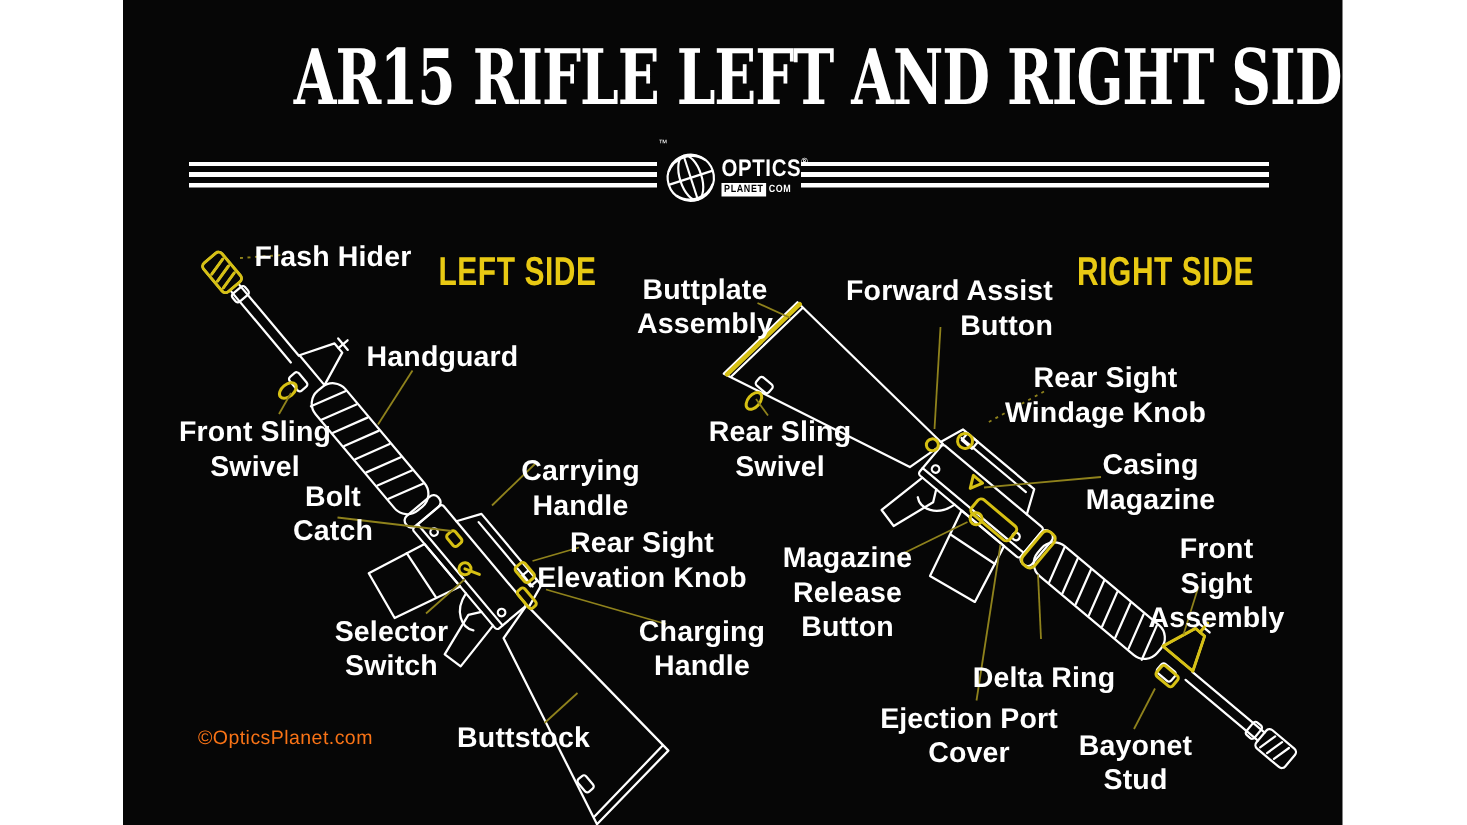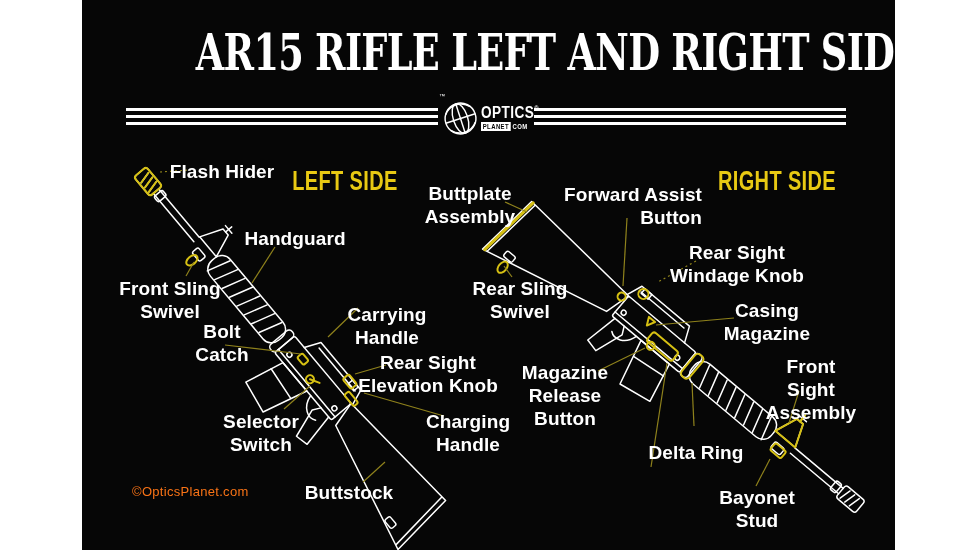--- a/index.html
+++ b/index.html
@@ -191,17 +191,19 @@
   <div class="lbl" style="left:438px;top:278px;">Rear Sling
 Swivel</div>
   <div class="lbl" style="left:685px;top:300px;">Casing
 Magazine</div>
   <div class="lbl" style="left:483px;top:362px;">Magazine
 Release
 Button</div>
   <div class="lbl" style="left:729px;top:356px;">Front Sight
 Assembly</div>
   <div class="lbl" style="left:614px;top:442px;">Delta Ring</div>
+  <div class="lbl" style="left:564px;top:469px;">Ejection Port
+Cover</div>
   <div class="lbl" style="left:675px;top:487px;">Bayonet
 Stud</div>
 
   <div class="watermark">©OpticsPlanet.com</div>
 </div>
 
 </body></html>

